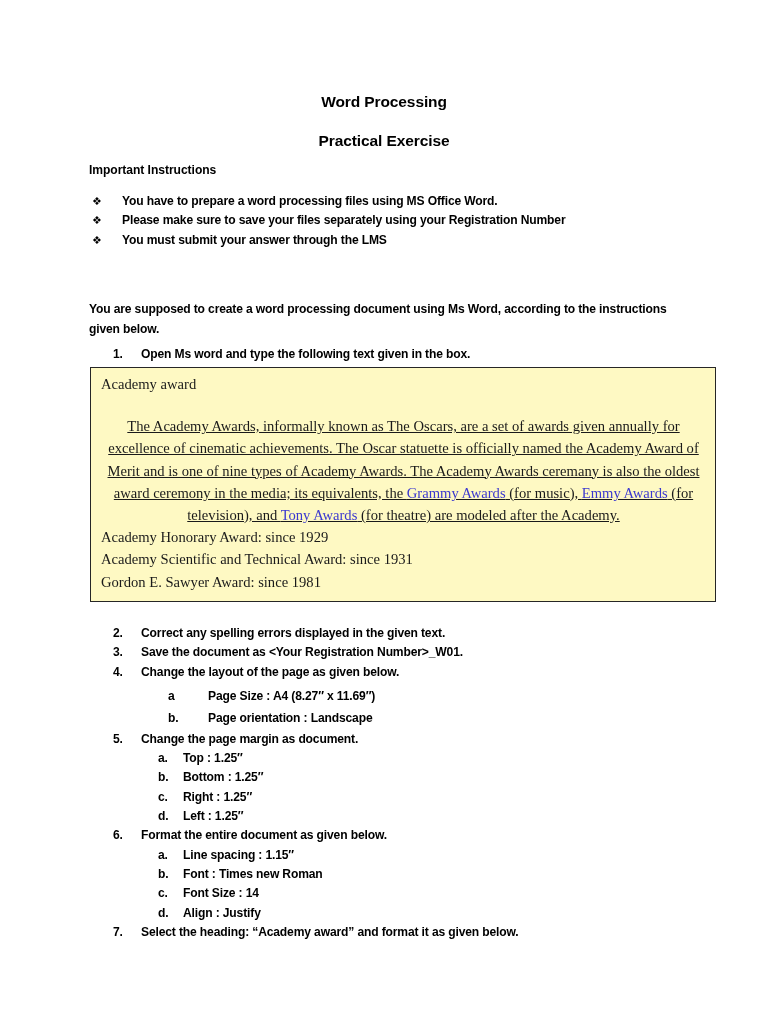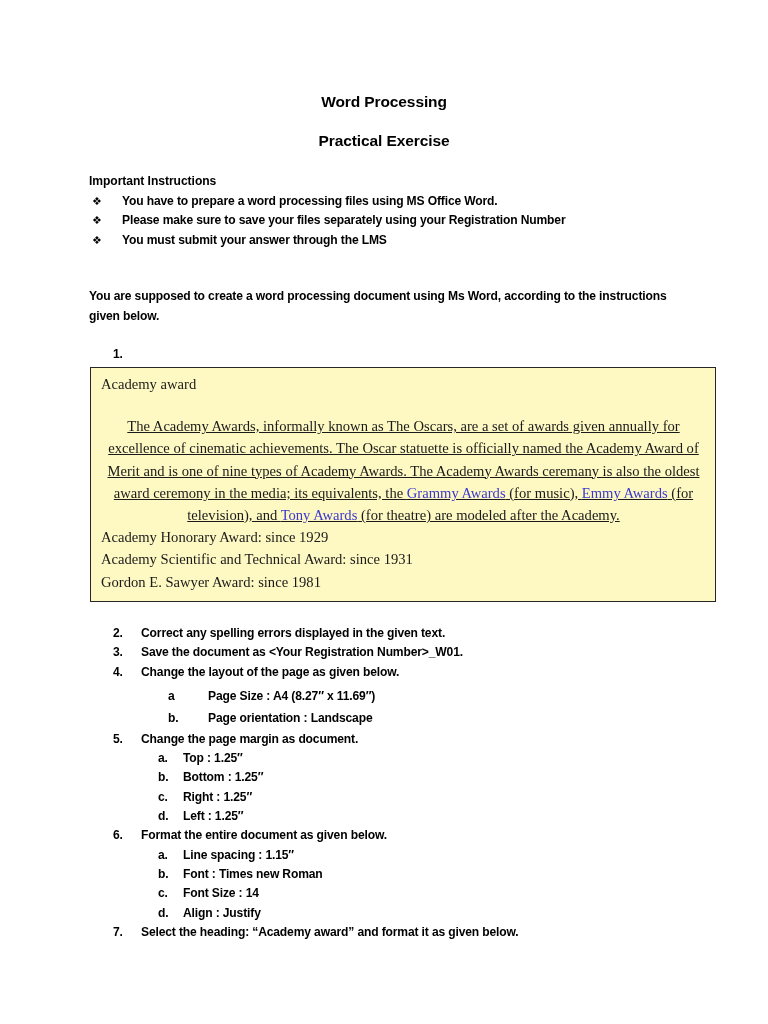--- a/index.html
+++ b/index.html
@@ -33,21 +33,21 @@
     letter-spacing: -0.1px;
     margin: 0;
   }
   #title-main { padding-top: 93px; }
   #title-sub  { padding-top: 21px; }
 
   
   .section-heading {
     position: absolute;
     left: 89px;
-    top: 174px;
+    top: 163px;
     font-weight: bold;
     font-size: 12.1px;
     letter-spacing: -0.05px;
   }
 
   .bullet-list {
     position: absolute;
     left: 89px;
     top: 192px;
     width: 620px;
@@ -70,21 +70,21 @@
     top: 0;
     font-family: "DejaVu Sans", sans-serif;
     font-weight: normal;
     font-size: 11px;
   }
 
   
   .lead {
     position: absolute;
     left: 89px;
-    top: 275px;
+    top: 288px;
     width: 594px;
     font-weight: bold;
     font-size: 12.1px;
     line-height: 19.5px;
     letter-spacing: -0.15px;
   }
 
   
   .step {
     font-weight: bold;
@@ -197,20 +197,21 @@
     <li>
       <span class="bullet-glyph">❖</span>
       <span>You must submit your answer through the LMS</span>
     </li>
   </ul>
 
   <p class="lead">You are supposed to create a word processing document using Ms Word, according to the instructions given below.</p>
 
   <div class="step" id="step-1">
     <span class="num">1.</span>
+    <span>Open Ms word and type the following text given in the box.</span>
   </div>
 
   <div class="quote-box" style="border-color: rgb(38, 38, 38);">
     <div class="quote-inner">
       <p class="quote-heading">Academy award</p>
       <p class="quote-body"><span>The Academy Awards, informally known as The Oscars, are a set of awards given annually for excellence of cinematic achievements. The Oscar statuette is officially named the  Academy Award of Merit and is one of nine types of Academy Awards. The Academy Awards ceremany is also the oldest award ceremony in the media; its equivalents, the </span><span class="link" style="color: rgb(59, 56, 207);">Grammy Awards</span><span> (for music), </span><span class="link" style="color: rgb(59, 56, 207);">Emmy Awards</span><span> (for television), and </span><span class="link" style="color: rgb(59, 56, 207);">Tony Awards</span><span> (for theatre) are modeled after the Academy.</span></p>
       <p class="quote-line">Academy Honorary Award: since 1929</p>
       <p class="quote-line">Academy Scientific and Technical Award: since 1931</p>
       <p class="quote-line">Gordon E. Sawyer Award: since 1981</p>
     </div>

